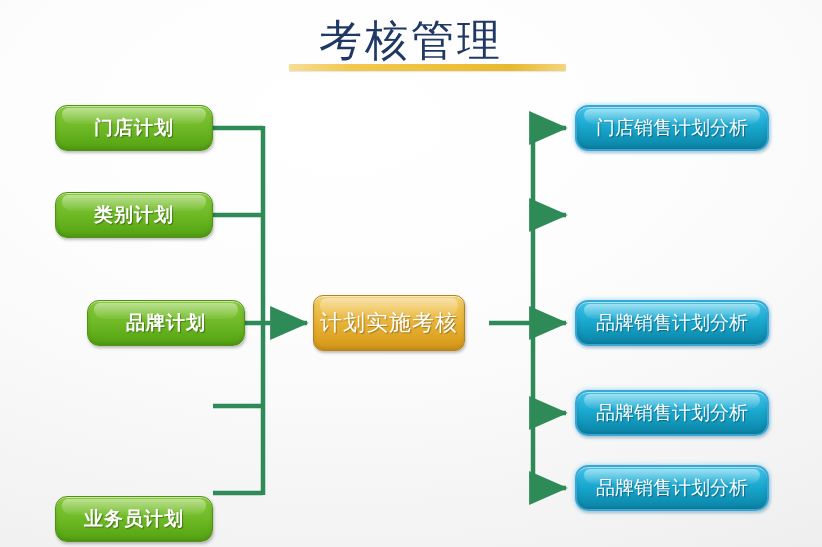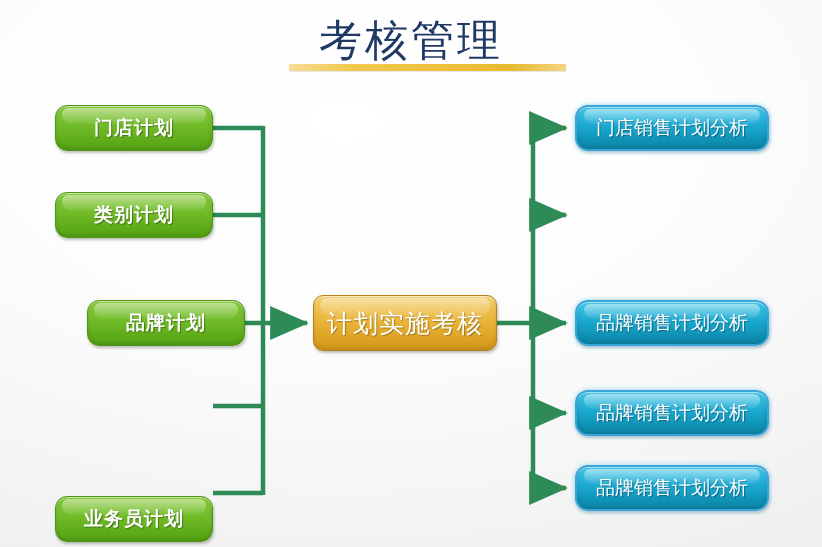--- a/index.html
+++ b/index.html
@@ -111,35 +111,35 @@
     height: 16px;
     border-radius: 9px 9px 14px 14px;
     background: linear-gradient(180deg,
       rgba(255,255,255,0.45) 0%,
       rgba(255,255,255,0.05) 100%);
     pointer-events: none;
   }
 
   
   .node-orange {
-    width: 184px;
+    width: 152px;
     height: 56px;
     border-radius: 10px;
     border: 1px solid #b8821a;
     background: linear-gradient(180deg,
       #f4d27a 0%,
       #f0c558 16%,
       #e8b236 50%,
       #dda222 80%,
       #d2951a 100%);
     box-shadow:
       inset 0 1px 0 rgba(255,255,255,0.6),
       inset 0 -2px 4px rgba(0,0,0,0.10),
       1px 2px 3px rgba(0,0,0,0.25);
-    font-size: 25px;
+    font-size: 22px;
     font-weight: normal;
     letter-spacing: 1px;
     text-shadow: 1px 1px 1px rgba(0,0,0,0.30);
   }
   .node-orange::after {
     content: "";
     position: absolute;
     left: 6px;
     right: 6px;
     top: 2px;

